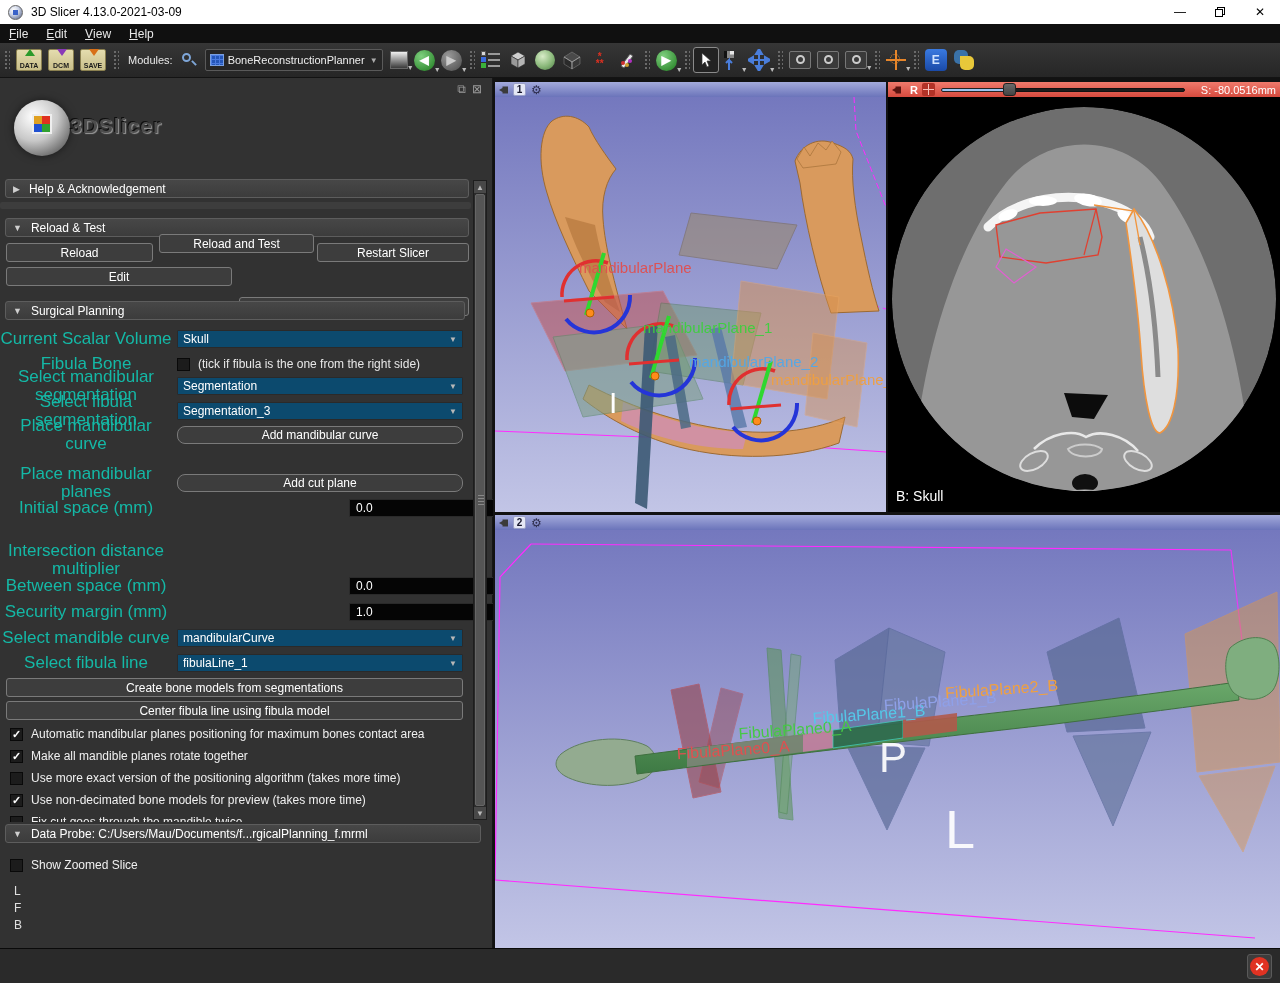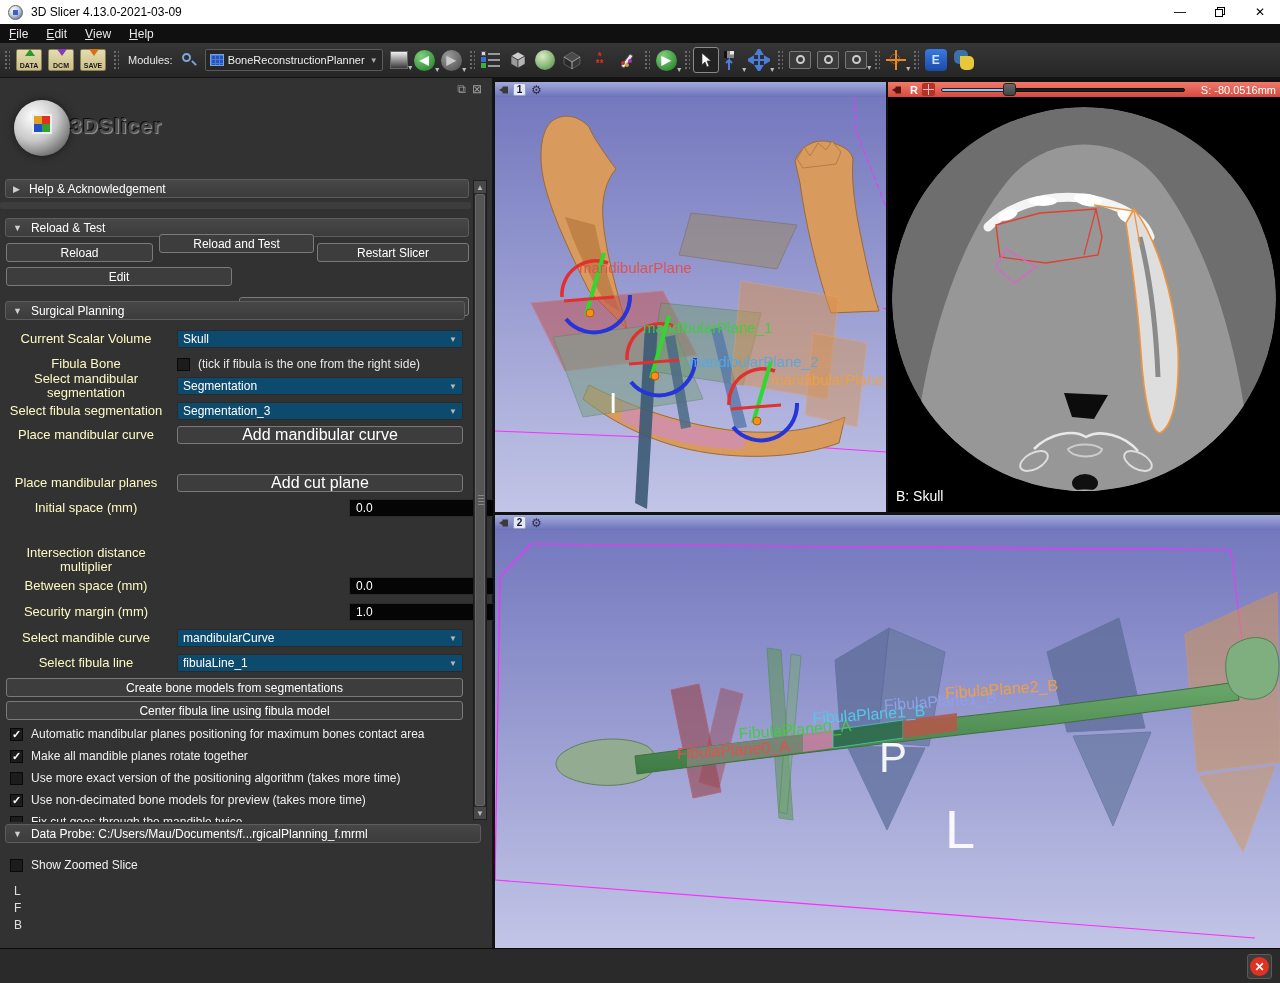--- a/index.html
+++ b/index.html
@@ -93,31 +93,31 @@
   .logo-text{position:absolute;left:70px;top:36px;font-size:21px;font-weight:bold;color:#4d4d4d;
              text-shadow:-1px -1px 0 #0e0e0e,1px 1px 1px #9a9a9a;letter-spacing:1px;}
   .sec-hdr{position:absolute;left:5px;height:19px;background:linear-gradient(#474747,#3c3c3c);
            border:1px solid #5d5d5d;border-radius:3px;display:flex;align-items:center;
            padding-left:7px;color:#fff;font-size:12px;}
   .sec-arrow{font-size:9px;color:#cfcfcf;margin-right:9px;}
   .collapsed-strip{position:absolute;left:0px;top:124px;width:471px;height:7px;background:#3d3d3d;border-radius:2px;}
   .pbtn{position:absolute;height:19px;background:#3d3d3d;border:1px solid #7a7a7a;border-radius:3px;
         display:flex;align-items:center;justify-content:center;color:#fff;font-size:12px;}
   .frow{position:absolute;left:0;width:472px;height:18px;display:flex;align-items:center;}
-  .flabel{width:172px;text-align:center;color:#fef9c3;font-size:13px;line-height:1.05;}
+  .flabel{width:172px;text-align:center;color:#14b8a6;font-size:17px;line-height:1.05;}
   .fwide{position:absolute;left:177px;width:286px;height:18px;}
   .combo{background:#0c4a6e;border:1px solid #2a2a2a;border-radius:1px;display:flex;align-items:center;
          padding:0 5px;color:#fff;font-size:12px;height:18px;}
   .combo .combo-arrow{font-size:8px;color:#b8b8b8;}
   .spin{background:#050505;border:1px solid #2a2a2a;display:flex;align-items:center;padding:0 0 0 6px;
         color:#fff;font-size:12px;height:18px;position:relative;}
   .spin .arrows{position:absolute;right:0;top:0;width:15px;height:100%;background:#3c3c3c;
         display:flex;flex-direction:column;align-items:center;justify-content:center;color:#ccc;font-size:6px;line-height:6px;}
-  .rowbtn{background:#3d3d3d;border:1px solid #7a7a7a;border-radius:3px;display:flex;align-items:center;
-          justify-content:center;color:#fff;font-size:16px;height:18px;}
+  .rowbtn{background:#3d3d3d;border:1px solid #7a7a7a;border-radius:8px;display:flex;align-items:center;
+          justify-content:center;color:#fff;font-size:12px;height:18px;}
   .chk{width:13px;height:13px;background:#1c1c1c;border:1px solid #090909;display:inline-flex;
        align-items:center;justify-content:center;color:#fff;font-size:11px;font-weight:bold;flex:none;}
   .chkrow{position:absolute;left:10px;display:flex;align-items:center;gap:8px;font-size:12px;color:#f0f0f0;}
   .scrollbar{position:absolute;left:473px;top:102px;width:14px;height:640px;background:#2a2a2a;border:1px solid #1e1e1e;}
   .sb-arrow{position:absolute;left:0;width:12px;height:12px;color:#b8b8b8;font-size:8px;display:flex;
             align-items:center;justify-content:center;background:#484848;}
   .sb-thumb{position:absolute;left:1px;top:13px;width:10px;height:612px;background:#555;border:1px solid #666;border-radius:2px;}
   .sb-grip{position:absolute;left:2px;top:300px;width:6px;height:10px;
            background-image:linear-gradient(#888 1px,transparent 1px);background-size:6px 3px;}
   .axis-lbl{position:absolute;left:14px;color:#e0e0e0;font-size:12px;}

